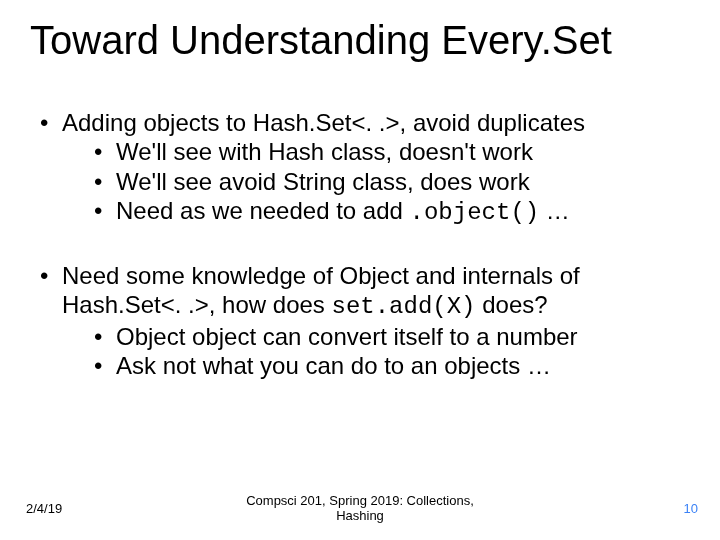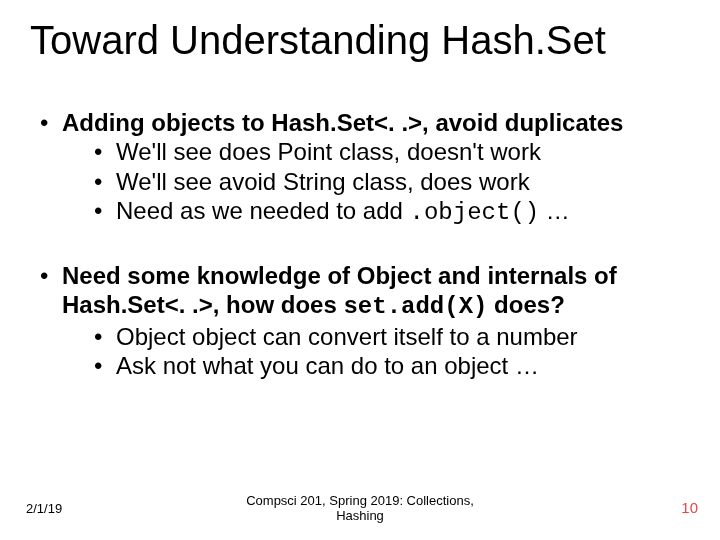--- a/index.html
+++ b/index.html
@@ -63,21 +63,21 @@
     padding: 0 0 0 26px;
     position: relative;
   }
   ul.inner > li::before {
     content: "•";
     position: absolute;
     left: 4px;
     top: 0;
     font-size: 24px;
   }
-  .bold { font-weight: 700; text-align: center; }
+  .bold { font-weight: 400; text-align: center; }
   .mono { font-family: "Courier New", Courier, monospace; }
   .gap { height: 34px; }
   .footer-date {
     position: absolute;
     left: 26px;
     bottom: 24px;
     font-size: 13px;
     color: #000;
   }
   .footer-center {
@@ -87,60 +87,60 @@
     bottom: 16px;
     text-align: center;
     font-size: 13px;
     color: #000;
     line-height: 1.2;
   }
   .footer-page {
     position: absolute;
     right: 22px;
     bottom: 24px;
-    font-size: 15px;
-    color: #ef4444;
+    font-size: 13px;
+    color: #3b82f6;
   }
 </style>
 </head>
 <body>
 
 <div class="slide">
 
-  <div class="title">Toward Understanding Hash.Set</div>
+  <div class="title">Toward Understanding Every.Set</div>
 
   <div class="body">
     <ul class="outer">
       <li>
         <span class="bold">Adding objects to Hash.Set&lt;. .&gt;, avoid duplicates</span>
         <ul class="inner">
-          <li>We'll see does Point class, doesn't work</li>
+          <li>We'll see with Hash class, doesn't work</li>
           <li>We'll see avoid String class, does work</li>
           <li>
             <span>Need as we needed to add </span><span class="mono">.object()</span><span> …</span>
           </li>
         </ul>
       </li>
     </ul>
 
     <div class="gap"></div>
 
     <ul class="outer">
       <li>
         <span class="bold">
           <span>Need some knowledge of Object and internals of Hash.Set&lt;. .&gt;, how does </span><span class="mono">set.add(X)</span><span> does?</span>
         </span>
         <ul class="inner">
           <li>Object object can convert itself to a number</li>
-          <li>Ask not what you can do to an object …</li>
+          <li>Ask not what you can do to an objects …</li>
         </ul>
       </li>
     </ul>
   </div>
 
-  <div class="footer-date">2/1/19</div>
+  <div class="footer-date">2/4/19</div>
   <div class="footer-center">
     <span>Compsci 201, Spring 2019: Collections,</span><br>
     <span>Hashing</span>
   </div>
   <div class="footer-page">10</div>
 
 </div>
 
 </body></html>

